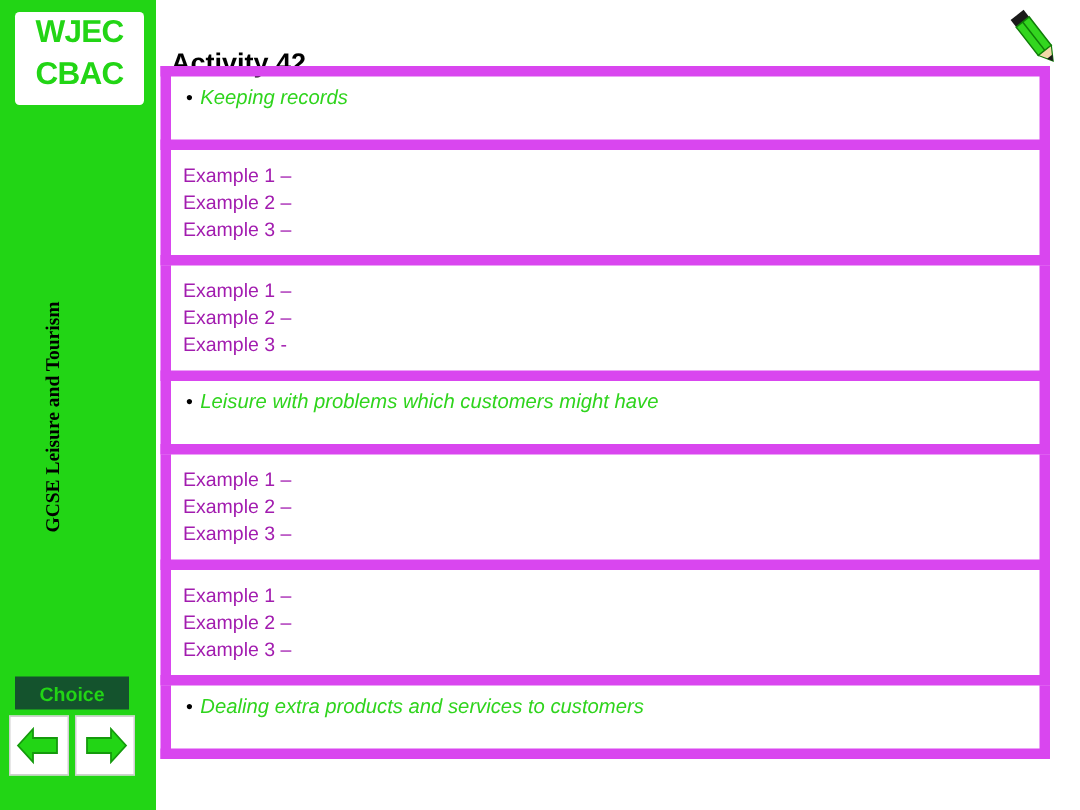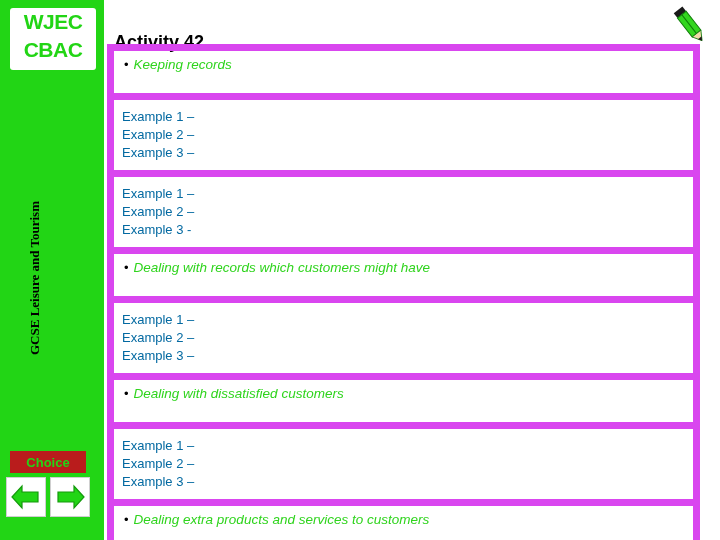--- a/index.html
+++ b/index.html
@@ -69,21 +69,21 @@
     font-weight: bold;
     font-size: 13px;
     color: #000000;
   }
   #choice-box {
     position: absolute;
     left: 10px;
     top: 451px;
     width: 76px;
     height: 22px;
-    background: #b91c1c;
+    background: #14532d;
     display: flex;
     align-items: center;
     justify-content: center;
   }
   #choice-label {
     font-family: "Liberation Sans", sans-serif;
     font-weight: bold;
     font-size: 13px;
     color: #22d515;
   }
@@ -151,21 +151,21 @@
     font-style: normal;
     font-size: 13px;
     margin-right: 5px;
   }
   .examples-cell {
     padding: 8px 0 8px 8px !important;
   }
   .example-line {
     font-family: "Liberation Sans", sans-serif;
     font-size: 13px;
-    color: #0369a1;
+    color: #a21caf;
     line-height: 18px;
     white-space: nowrap;
   }
 </style>
 </head>
 <body>
 
 <div id="sidebar">
 
   <div id="logo-box">
@@ -225,39 +225,32 @@
       <td class="examples-cell">
         <div class="example-line">Example 1 –</div>
         <div class="example-line">Example 2 –</div>
         <div class="example-line">Example 3 -</div>
       </td>
     </tr>
 
     <tr>
       <td class="bullet-cell">
         <div class="bullet-row-text">
-          <span class="bullet-dot">•</span><span>Dealing with records which customers might have</span>
+          <span class="bullet-dot">•</span><span>Leisure with problems which customers might have</span>
         </div>
       </td>
     </tr>
     <tr>
       <td class="examples-cell">
         <div class="example-line">Example 1 –</div>
         <div class="example-line">Example 2 –</div>
         <div class="example-line">Example 3 –</div>
       </td>
     </tr>
 
-    <tr>
-      <td class="bullet-cell">
-        <div class="bullet-row-text">
-          <span class="bullet-dot">•</span><span>Dealing with dissatisfied customers</span>
-        </div>
-      </td>
-    </tr>
     <tr>
       <td class="examples-cell">
         <div class="example-line">Example 1 –</div>
         <div class="example-line">Example 2 –</div>
         <div class="example-line">Example 3 –</div>
       </td>
     </tr>
 
     <tr>
       <td class="bullet-cell">

